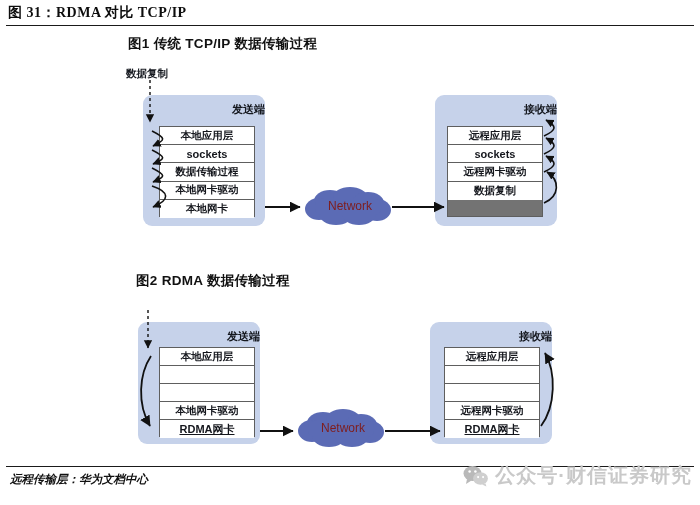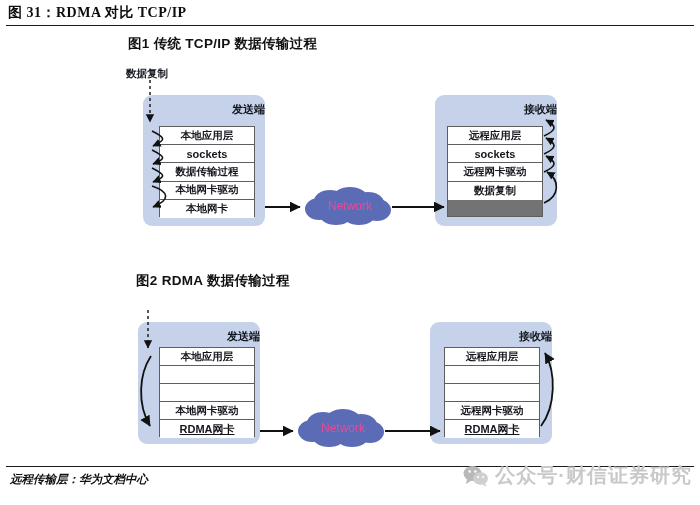--- a/index.html
+++ b/index.html
@@ -70,21 +70,21 @@
   }
   .row:last-child{border-bottom:none;}
   .row.latin{font-family:"Liberation Sans", sans-serif;font-size:11px;}
   .row.mixed{font-family:"Liberation Sans", sans-serif;font-size:11px;text-decoration:underline;}
   .row.empty{}
 
   
   .cloud{position:absolute;}
   .cloud-label{
     position:absolute;left:4px;right:0;top:50%;transform:translateY(-50%);
-    text-align:center;color:#ec4899;font-size:12px;white-space:nowrap;
+    text-align:center;color:#7f1d1d;font-size:12px;white-space:nowrap;
     pointer-events:none;
   }
 
   svg.ov{position:absolute;left:0;top:0;width:700px;height:505px;overflow:visible;}
   svg.ov *{vector-effect:non-scaling-stroke;}
 </style>
 </head>
 <body>
 
 <div class="page">

